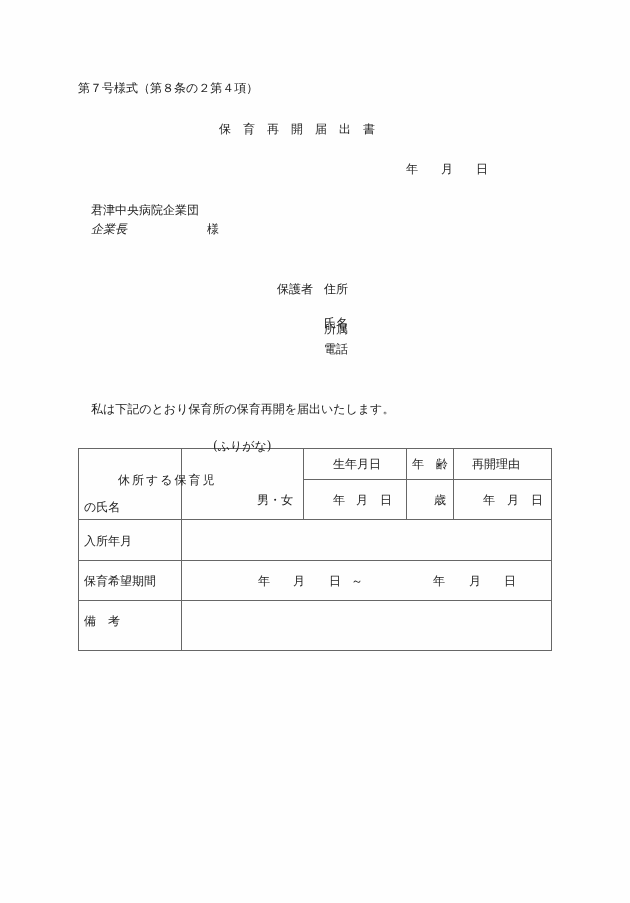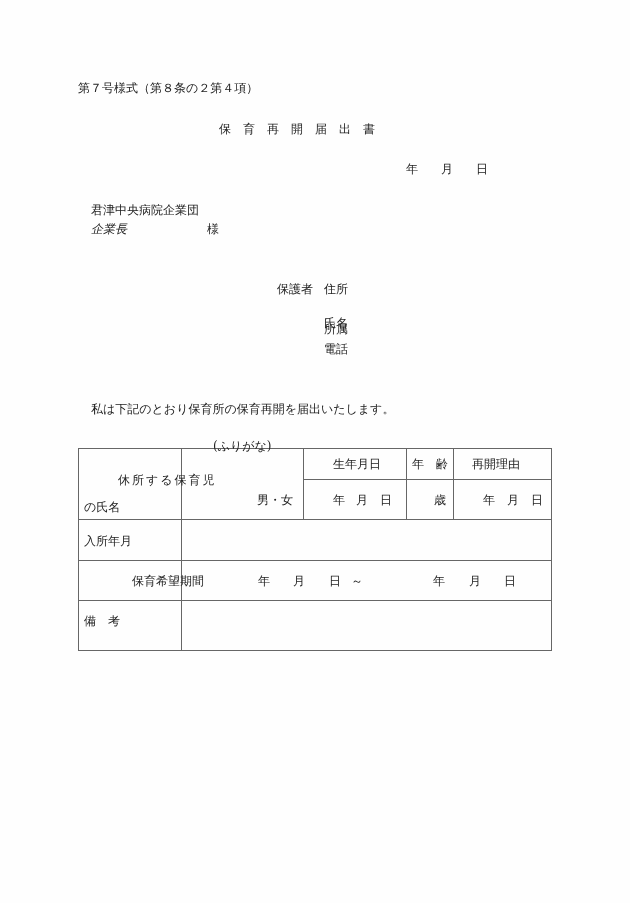--- a/index.html
+++ b/index.html
@@ -82,21 +82,21 @@
   <span class="cell-text" style="left:434px;top:494px;">歳</span>
 
   <div class="abs" style="left:454px;top:480px;width:97px;height:39px;"></div>
   <span class="cell-text" style="left:483px;top:494px;">年</span>
   <span class="cell-text" style="left:507px;top:494px;">月</span>
   <span class="cell-text" style="left:531px;top:494px;">日</span>
 
   <span class="cell-text" style="left:84px;top:535px;">入所年月</span>
   <div class="abs" style="left:182px;top:520px;width:369px;height:40px;"></div>
 
-  <span class="cell-text" style="left:84px;top:575px;margin-left:48px;">保育希望期間</span>
+  <span class="cell-text" style="left:84px;top:575px;">保育希望期間</span>
   <div class="abs" style="left:182px;top:561px;width:369px;height:39px;"></div>
   <span class="cell-text" style="left:258px;top:575px;">年</span>
   <span class="cell-text" style="left:293px;top:575px;">月</span>
   <span class="cell-text" style="left:329px;top:575px;">日</span>
   <span class="cell-text" style="left:351px;top:575px;">～</span>
   <span class="cell-text" style="left:433px;top:575px;">年</span>
   <span class="cell-text" style="left:469px;top:575px;">月</span>
   <span class="cell-text" style="left:504px;top:575px;">日</span>
 
   <span class="cell-text" style="left:84px;top:615px;">備　考</span>

